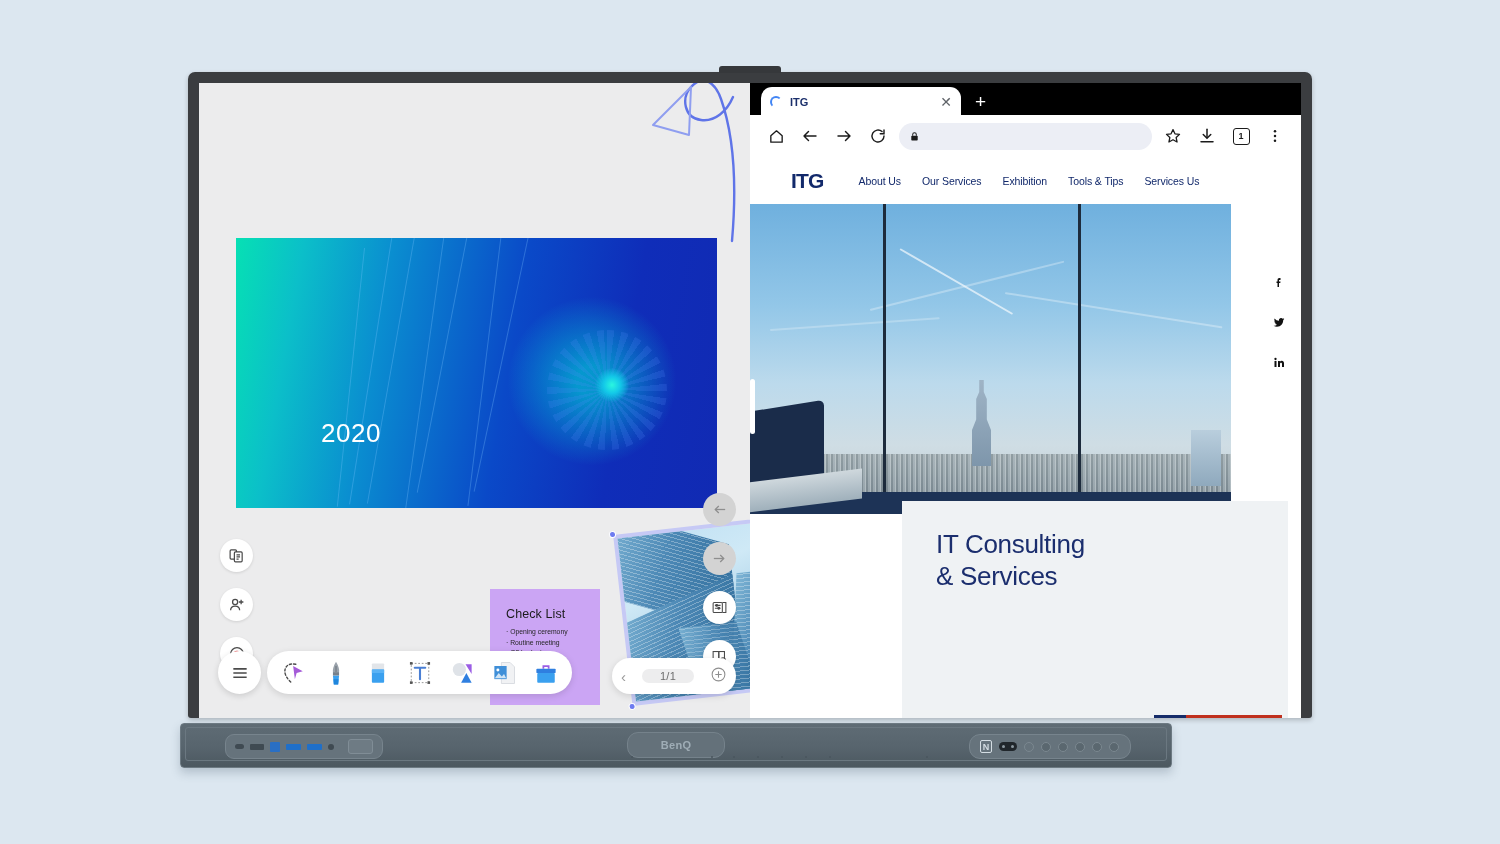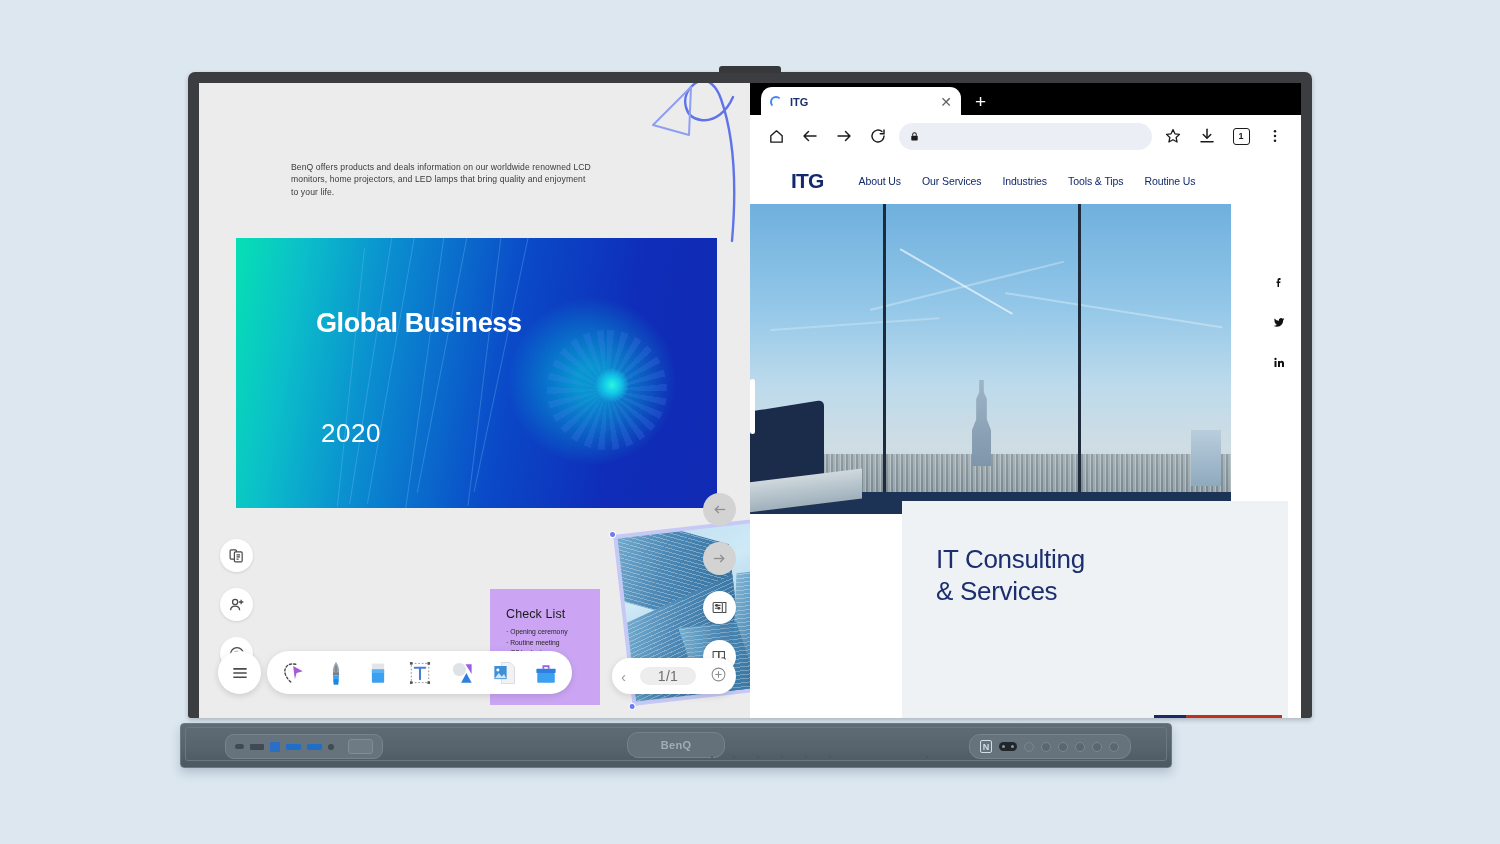--- a/index.html
+++ b/index.html
@@ -233,21 +233,21 @@
   #wb-pager {
     position: absolute; right: 14px; bottom: 24px;
     height: 36px; width: 124px;
     background: #fff; border-radius: 18px;
     box-shadow: 0 2px 7px rgba(0,0,0,.13);
     display: flex; align-items: center; justify-content: space-between;
     padding: 0 9px; z-index: 10;
   }
   #wb-page-indicator {
     background: #ededee; border-radius: 11px;
-    font-size: 14px; color: #6d6d6d;
+    font-size: 11px; color: #6d6d6d;
     padding: 1px 18px; letter-spacing: .3px;
   }
 
   
   #split-handle {
     position: absolute; left: 551px; top: 296px;
     width: 5px; height: 55px; background: #fff;
     border-radius: 3px; z-index: 30;
   }
 
@@ -345,21 +345,21 @@
   }
   #social-rail {
     position: absolute; right: 15px; top: 118px;
     display: flex; flex-direction: column; gap: 22px; align-items: center;
     z-index: 5;
   }
   #content-card {
     position: absolute; left: 152px; top: 344px;
     width: 386px; height: 252px;
     background: #eff2f4;
-    padding: 43px 0 0 34px;
+    padding: 28px 0 0 34px;
     z-index: 6;
   }
   #card-title {
     font-size: 26px; color: #1b2e6e; line-height: 1.22;
     letter-spacing: -.3px; font-weight: normal;
   }
   #card-body {
     margin-top: 21px; width: 288px;
     font-size: 10.2px; color: #1b2e6e; line-height: 1.52;
   }
@@ -380,35 +380,33 @@
 </head>
 <body>
 
 <div id="display-device">
   <div id="camera-bump"></div>
 
   <div id="screen-area">
 
     <div id="whiteboard-pane">
 
-      <div id="wb-intro-text">BenQ offers products and deals information on our worldwide renowned LCD monitors, home projectors, and LED lamps that bring quality and enjoyment to your life.</div>
 
       <div id="slide-canvas">
         <div id="slide-rings"></div>
         <div id="slide-glow"></div>
         <div class="contour" style="left:160px;top:-30px;transform:rotate(9deg);"></div>
         <div class="contour" style="left:183px;top:-30px;transform:rotate(10deg);"></div>
         <div class="contour" style="left:210px;top:-20px;transform:rotate(8deg);"></div>
         <div class="contour" style="left:238px;top:-40px;transform:rotate(11deg);"></div>
         <div class="contour" style="left:268px;top:-30px;transform:rotate(7deg);"></div>
         <div class="contour" style="left:300px;top:-40px;transform:rotate(12deg);"></div>
         <div class="contour" style="left:128px;top:10px;transform:rotate(6deg);height:260px;"></div>
 
         <div id="slide-title">
-          <div>Global Business</div>
         </div>
         <div id="slide-year">2020</div>
       </div>
 
       <svg id="annotation-arrow" width="130" height="180" viewBox="0 0 130 180">
         <path d="M103 178 C 108 120, 104 70, 92 36 C 86 19, 74 11, 62 24 C 52 35, 55 55, 72 57 C 86 59, 98 48, 104 34" fill="none" stroke="#5f74e8" stroke-width="2.4" stroke-linecap="round"></path>
         <path d="M62 24 L 24 62 L 60 72 Z" fill="none" stroke="#8f9ef0" stroke-width="2" stroke-linejoin="round"></path>
       </svg>
 
       <div id="sticky-note">
@@ -637,23 +635,23 @@
           </svg>
         </div>
       </div>
 
       <div id="site">
 
         <div id="site-nav">
           <span id="site-logo">ITG</span>
           <span class="nav-link">About Us</span>
           <span class="nav-link">Our Services</span>
-          <span class="nav-link">Industries</span>
+          <span class="nav-link">Exhibition</span>
           <span class="nav-link">Tools &amp; Tips</span>
-          <span class="nav-link">Routine Us</span>
+          <span class="nav-link">Services Us</span>
         </div>
 
         <div id="hero">
           <div class="contrail" style="left:150px;top:44px;width:130px;transform:rotate(30deg);opacity:.85;"></div>
           <div class="contrail" style="left:120px;top:105px;width:200px;transform:rotate(-14deg);opacity:.4;"></div>
           <div class="contrail" style="left:255px;top:88px;width:220px;transform:rotate(9deg);opacity:.42;"></div>
           <div class="contrail" style="left:20px;top:125px;width:170px;transform:rotate(-4deg);opacity:.33;"></div>
           <div id="city">
               <div id="city-tex"></div>
             </div>

